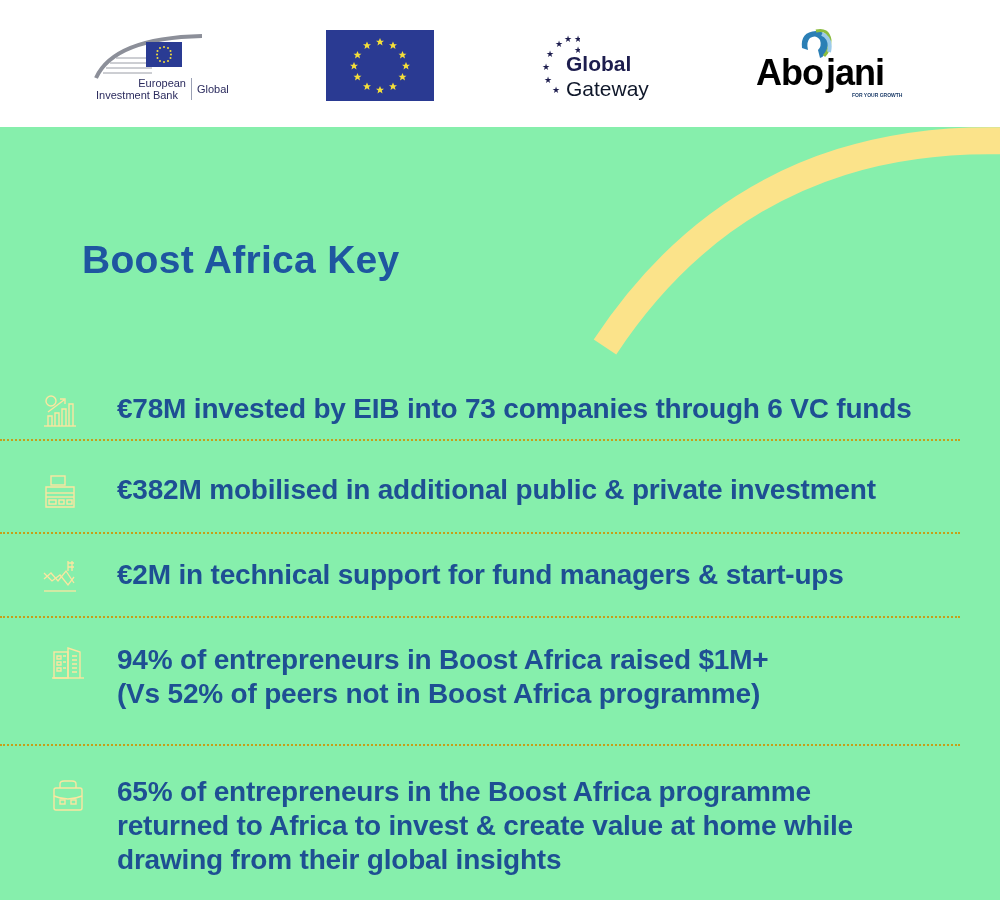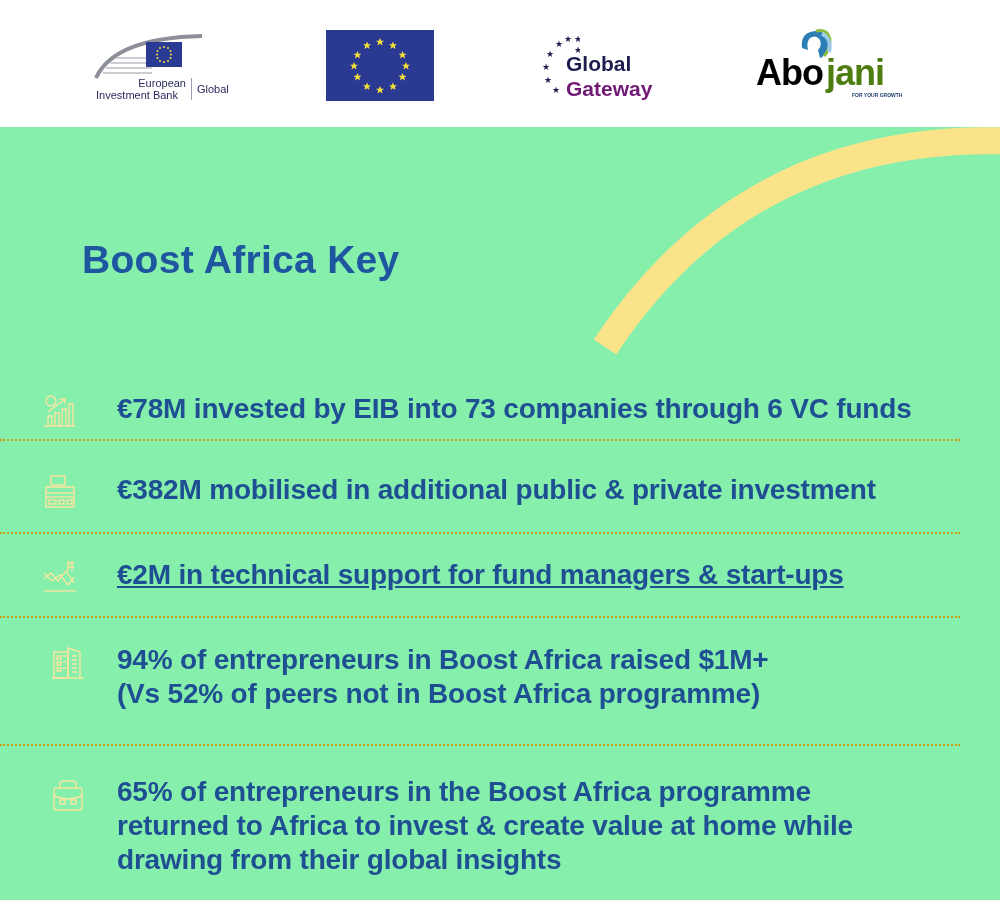--- a/index.html
+++ b/index.html
@@ -21,27 +21,27 @@
   .eib .sep { position: absolute; left: 103px; top: 50px; width: 1px; height: 22px; background: #9aa0b4; }
   .eib .global { position: absolute; left: 109px; top: 55px; font-size: 11px; color: #2b2b5e; }
 
   
   .euflag { left: 326px; top: 30px; width: 108px; height: 71px; background: #2a3a92; }
 
   
   .gg { left: 540px; top: 33px; width: 140px; height: 70px; }
   .gg .stars { position: absolute; left: 0; top: 0; width: 40px; height: 70px; }
   .gg .t1 { position: absolute; left: 26px; top: 19px; font-size: 21px; font-weight: bold; color: #1d1d4e; }
-  .gg .t2 { position: absolute; left: 26px; top: 44px; font-size: 21px; font-weight: bold; color: #701a75; }
+  .gg .t2 { position: absolute; left: 26px; top: 44px; font-size: 21px; font-weight: normal; color: #0f172a; }
 
   
   .abojani { left: 756px; top: 28px; width: 150px; height: 72px; }
   .abojani .head { position: absolute; left: 40px; top: 0; width: 36px; height: 36px; }
   .abojani .abo { position: absolute; left: 0; top: 24px; font-size: 36px; font-weight: bold; color: #000000; letter-spacing: -1px; }
-  .abojani .jani { position: absolute; left: 70px; top: 24px; font-size: 36px; font-weight: bold; color: #4d7c0f; letter-spacing: -1px; }
+  .abojani .jani { position: absolute; left: 70px; top: 24px; font-size: 36px; font-weight: bold; color: #000000; letter-spacing: -1px; }
   .abojani .tag { position: absolute; left: 96px; top: 64px; font-size: 5px; font-weight: bold; color: #1d3d6a; white-space: nowrap; }
 
   
   .main {
     position: absolute; left: 0; top: 127px; width: 1000px; height: 773px;
     background: #86efac; overflow: hidden;
   }
   .arc-deco { position: absolute; left: 0; top: 0; width: 1000px; height: 773px; }
 
   .title {
@@ -187,21 +187,21 @@
 
   <div class="item" style="top:430px;">
     <svg class="icon" style="top:2px;" viewBox="0 0 36 36">
       <g stroke="#fbe6a0" stroke-width="1.3" fill="none">
         <path d="M2 20 L9 14 L16 22 L24 12 L32 24"></path>
         <path d="M2 14 L10 22 L18 16 L26 26 L32 18"></path>
         <path d="M26 2 V12 M30 2 V12 M26 4 H32 M26 8 H32"></path>
         <line x1="2" y1="32" x2="34" y2="32"></line>
       </g>
     </svg>
-    <div class="text" style="top:1px;text-decoration:underline;">€2M in technical support for fund managers &amp; start-ups</div>
+    <div class="text" style="top:1px;">€2M in technical support for fund managers &amp; start-ups</div>
   </div>
   <div class="divider" style="top:489px;"></div>
 
   <div class="item" style="top:516px;">
     <svg class="icon" style="top:3px; left:50px;" viewBox="0 0 36 36">
       <g stroke="#fbe6a0" stroke-width="1.4" fill="none">
         <rect x="4" y="6" width="14" height="26"></rect>
         <path d="M18 32 V2 L30 6 V32"></path>
         <path d="M7 10 H11 V13 H7 Z M7 16 H11 V19 H7 Z M7 22 H11 V25 H7 Z M13 10 H16 M13 16 H16 M13 22 H16"></path>
         <path d="M22 10 H27 M22 14 H27 M22 18 H27 M22 22 H27 M22 26 H27"></path>

